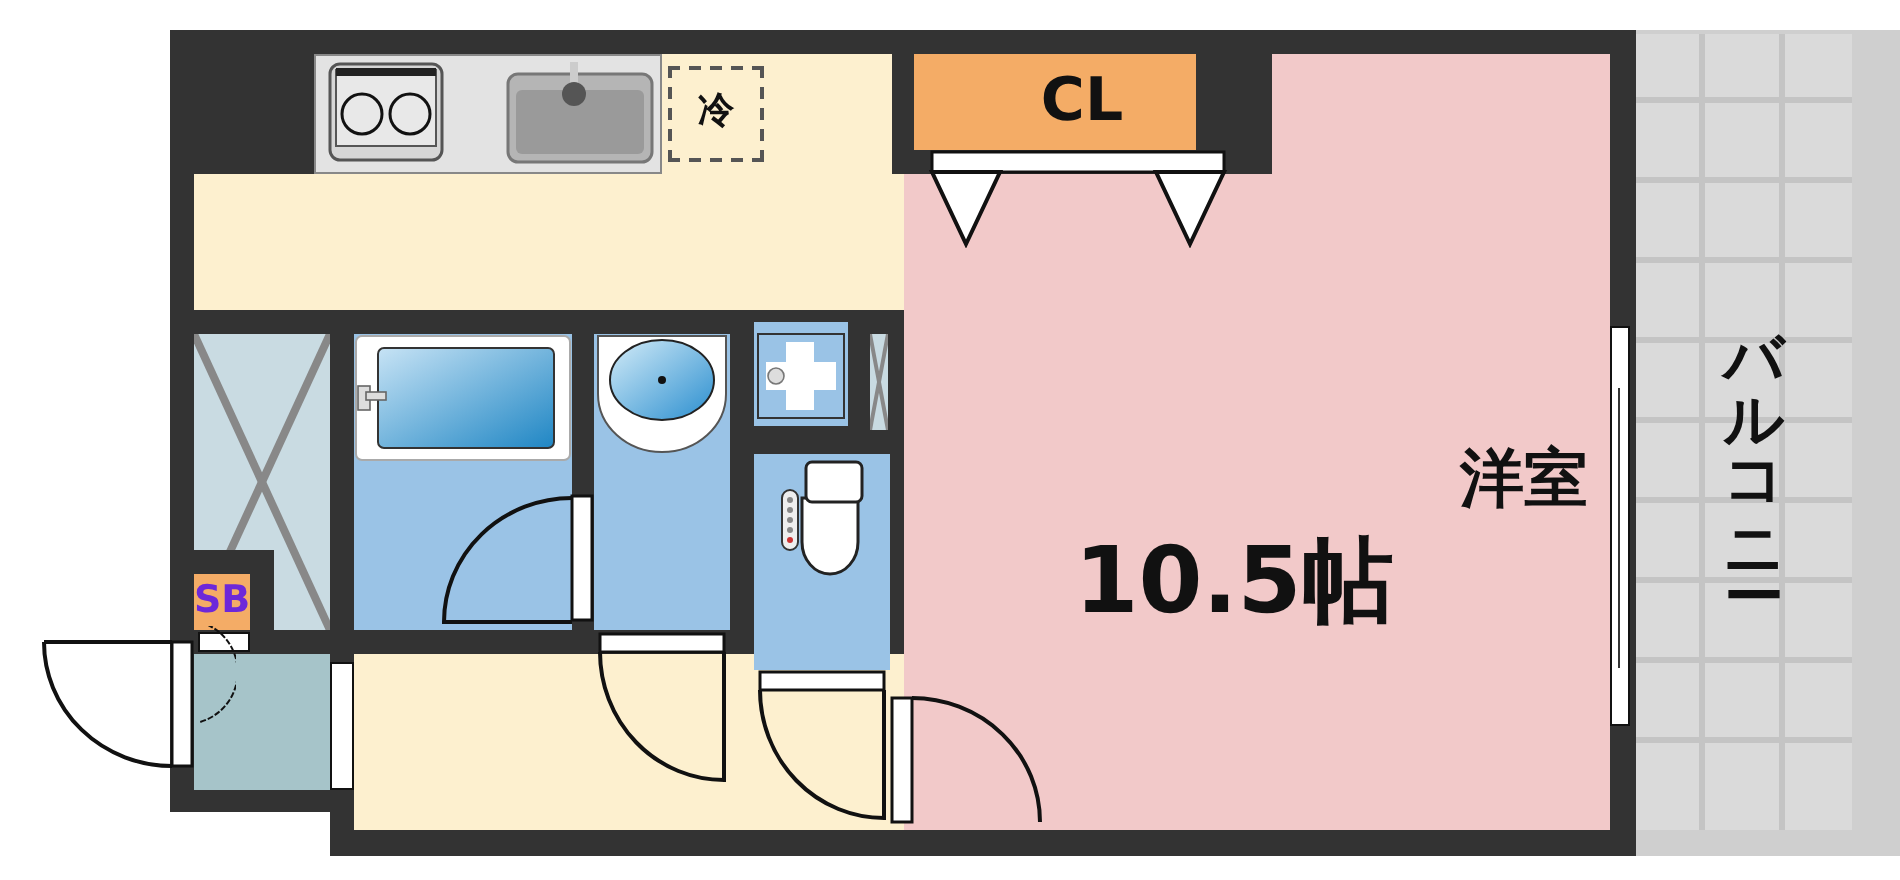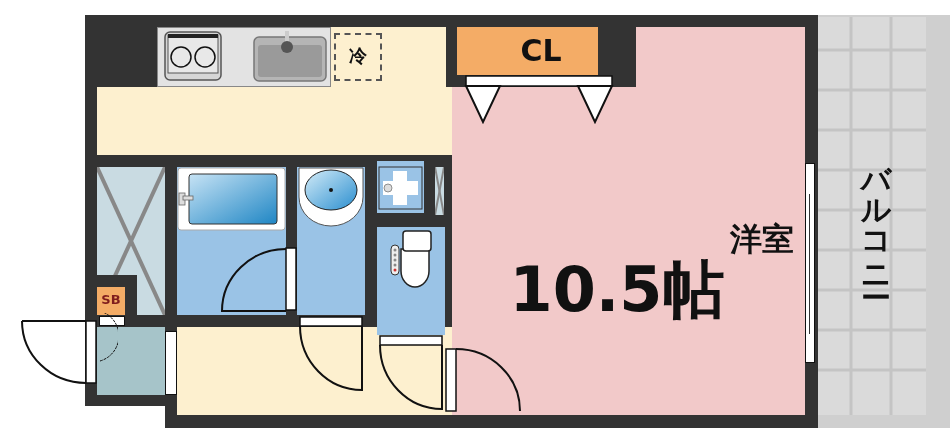--- a/index.html
+++ b/index.html
@@ -32,21 +32,21 @@
     </svg>
     <div class="abs lbl" style="left:40px;top:130px;width:36px;font-size:30px;line-height:32px;writing-mode:vertical-rl;text-align:center;">バルコニー</div>
   </div>
 
   <div class="abs wall" style="left:85px;top:15px;width:733px;height:305px;"></div>
   <div class="abs wall" style="left:165px;top:300px;width:653px;height:128px;"></div>
   <div class="abs wall" style="left:85px;top:300px;width:100px;height:106px;"></div>
 
   <div class="abs" style="left:452px;top:27px;width:353px;height:388px;background:#f2c9c9;">
     <div class="abs lbl" style="left:0;top:188px;width:330px;text-align:right;font-size:32px;line-height:48px;margin-left:12px;">洋室</div>
-    <div class="abs lbl" style="left:0;top:238px;width:330px;text-align:center;font-size:62px;line-height:50px;">10.5帖</div>
+    <div class="abs lbl" style="left:0;top:238px;width:330px;text-align:center;font-size:46px;line-height:50px;">10.5帖</div>
   </div>
 
   <div class="abs" style="left:97px;top:27px;width:355px;height:128px;background:#fdf0cf;"></div>
   <div class="abs wall" style="left:85px;top:15px;width:72px;height:72px;"></div>
 
   <div class="abs" style="left:157px;top:27px;width:174px;height:60px;background:#e3e3e3;border:1px solid #888;box-sizing:border-box;">
     <svg width="60" height="52" class="abs" style="left:6px;top:3px;">
       <rect x="1" y="1" width="56" height="48" rx="5" fill="#d6d6d6" stroke="#555" stroke-width="1.5"></rect>
       <rect x="4" y="4" width="50" height="38" fill="#e8e8e8" stroke="#555" stroke-width="1"></rect>
       <rect x="4" y="3" width="50" height="4" fill="#222"></rect>
@@ -77,21 +77,21 @@
 
   <div class="abs" style="left:97px;top:167px;width:68px;height:148px;background:#c9dbe2;">
     <svg width="68" height="148" class="abs" style="left:0;top:0;">
       <line x1="0" y1="0" x2="68" y2="148" stroke="#888" stroke-width="4"></line>
       <line x1="68" y1="0" x2="0" y2="148" stroke="#888" stroke-width="4"></line>
     </svg>
   </div>
 
   <div class="abs wall" style="left:85px;top:275px;width:52px;height:40px;"></div>
   <div class="abs" style="left:97px;top:287px;width:28px;height:28px;background:#f4ac66;">
-    <span class="abs lbl" style="left:0;top:3px;width:28px;text-align:center;font-size:13px;line-height:20px;color:#7f1d1d;">SB</span>
+    <span class="abs lbl" style="left:0;top:3px;width:28px;text-align:right;font-size:19px;line-height:20px;color:#6d28d9;">SB</span>
   </div>
   <div class="abs" style="left:99px;top:316px;width:24px;height:8px;background:#fff;border:1px solid #111;"></div>
 
   <div class="abs" style="left:97px;top:327px;width:68px;height:68px;background:#a6c4c9;"></div>
   <svg width="100" height="80" class="abs" style="left:18px;top:313px;">
     <rect x="68" y="8" width="10" height="62" fill="#fff" stroke="#111" stroke-width="1.5"></rect>
     <path d="M 4 8 L 68 8 M 4 8 A 64 62 0 0 0 68 70" fill="none" stroke="#111" stroke-width="2"></path>
     <path d="M 82 -2 A 26 26 0 0 1 82 48" fill="none" stroke="#111" stroke-width="1" stroke-dasharray="3,1"></path>
   </svg>
   <div class="abs" style="left:165px;top:331px;width:10px;height:62px;background:#fff;border:1px solid #111;"></div>

